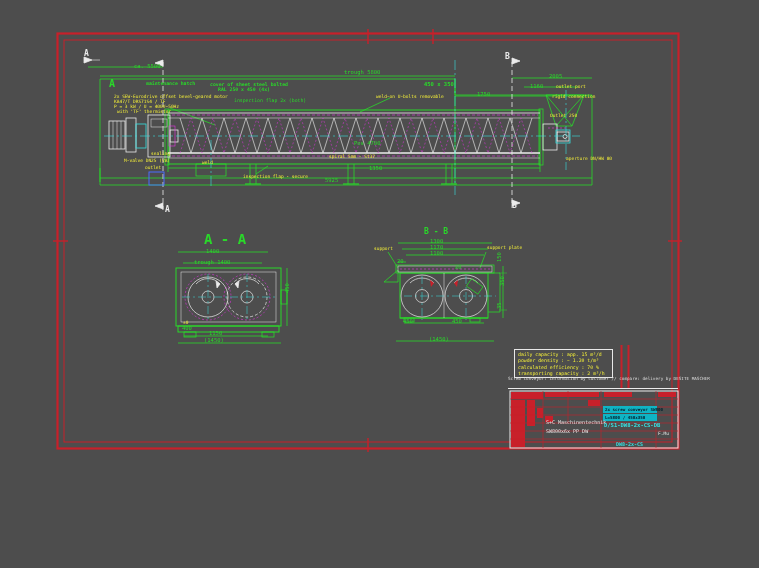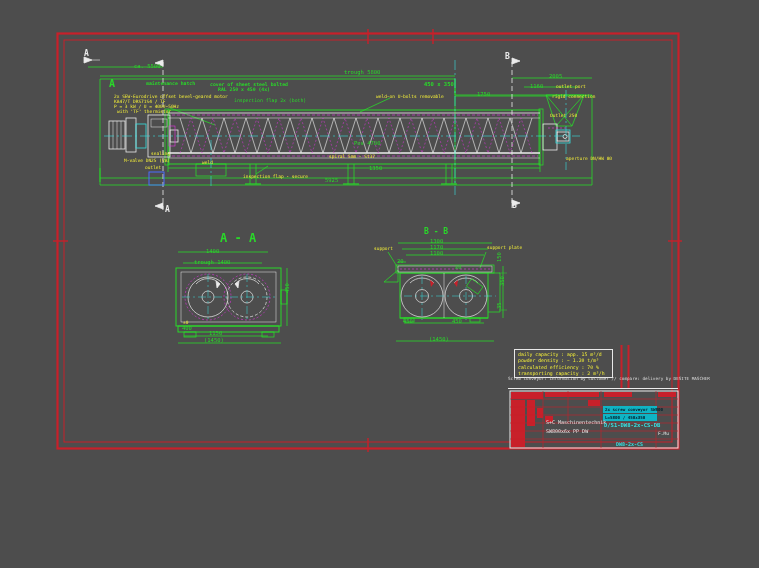--- a/index.html
+++ b/index.html
@@ -301,21 +301,21 @@
       <span class="ann c-y" style="left: 550px; top: 114px; font-size: 4.5px;">Outlet 250</span>
       <span class="ann c-y" style="left: 566px; top: 157px; font-size: 4.5px;">aperture DN/HW 80</span>
       <span class="ann c-y" style="left: 374px; top: 247px; font-size: 4.5px;">support</span>
       <span class="ann c-y" style="left: 487px; top: 246px; font-size: 4.5px;">support plate</span>
       <span class="ann c-y" style="left: 183px; top: 321px; font-size: 4.5px;">±0</span>
       <span class="ann c-w bold" style="left: 84px; top: 50px; font-size: 8px;">A</span>
       <span class="ann c-w bold" style="left: 165px; top: 206px; font-size: 8px;">A</span>
       <span class="ann c-w bold" style="left: 505px; top: 53px; font-size: 8px;">B</span>
       <span class="ann c-w bold" style="left: 512px; top: 202px; font-size: 8px;">B</span>
       <span class="ann c-g bold" style="left: 109px; top: 79px; font-size: 10px;">A</span>
-      <span class="ann c-g bold" style="left: 220px; top: 232px; font-size: 12px; text-align: right;">A - A</span>
+      <span class="ann c-g bold" style="left: 204px; top: 232px; font-size: 14px; text-align: right;">A - A</span>
       <span class="ann c-g bold" style="left: 424px; top: 228px; font-size: 8px;">B - B</span>
     </div>
 
   <div class="notes-box" style="left:514px;top:349px;width:99px;height:29px">
     <span class="note-line">daily capacity : app. 15 m³/d</span>
     <span class="note-line">powder density : ~ 1.20 t/m³</span>
     <span class="note-line">calculated efficiency : 70 %</span>
     <span class="note-line">transporting capacity : 2 m³/h</span>
   </div>
 

